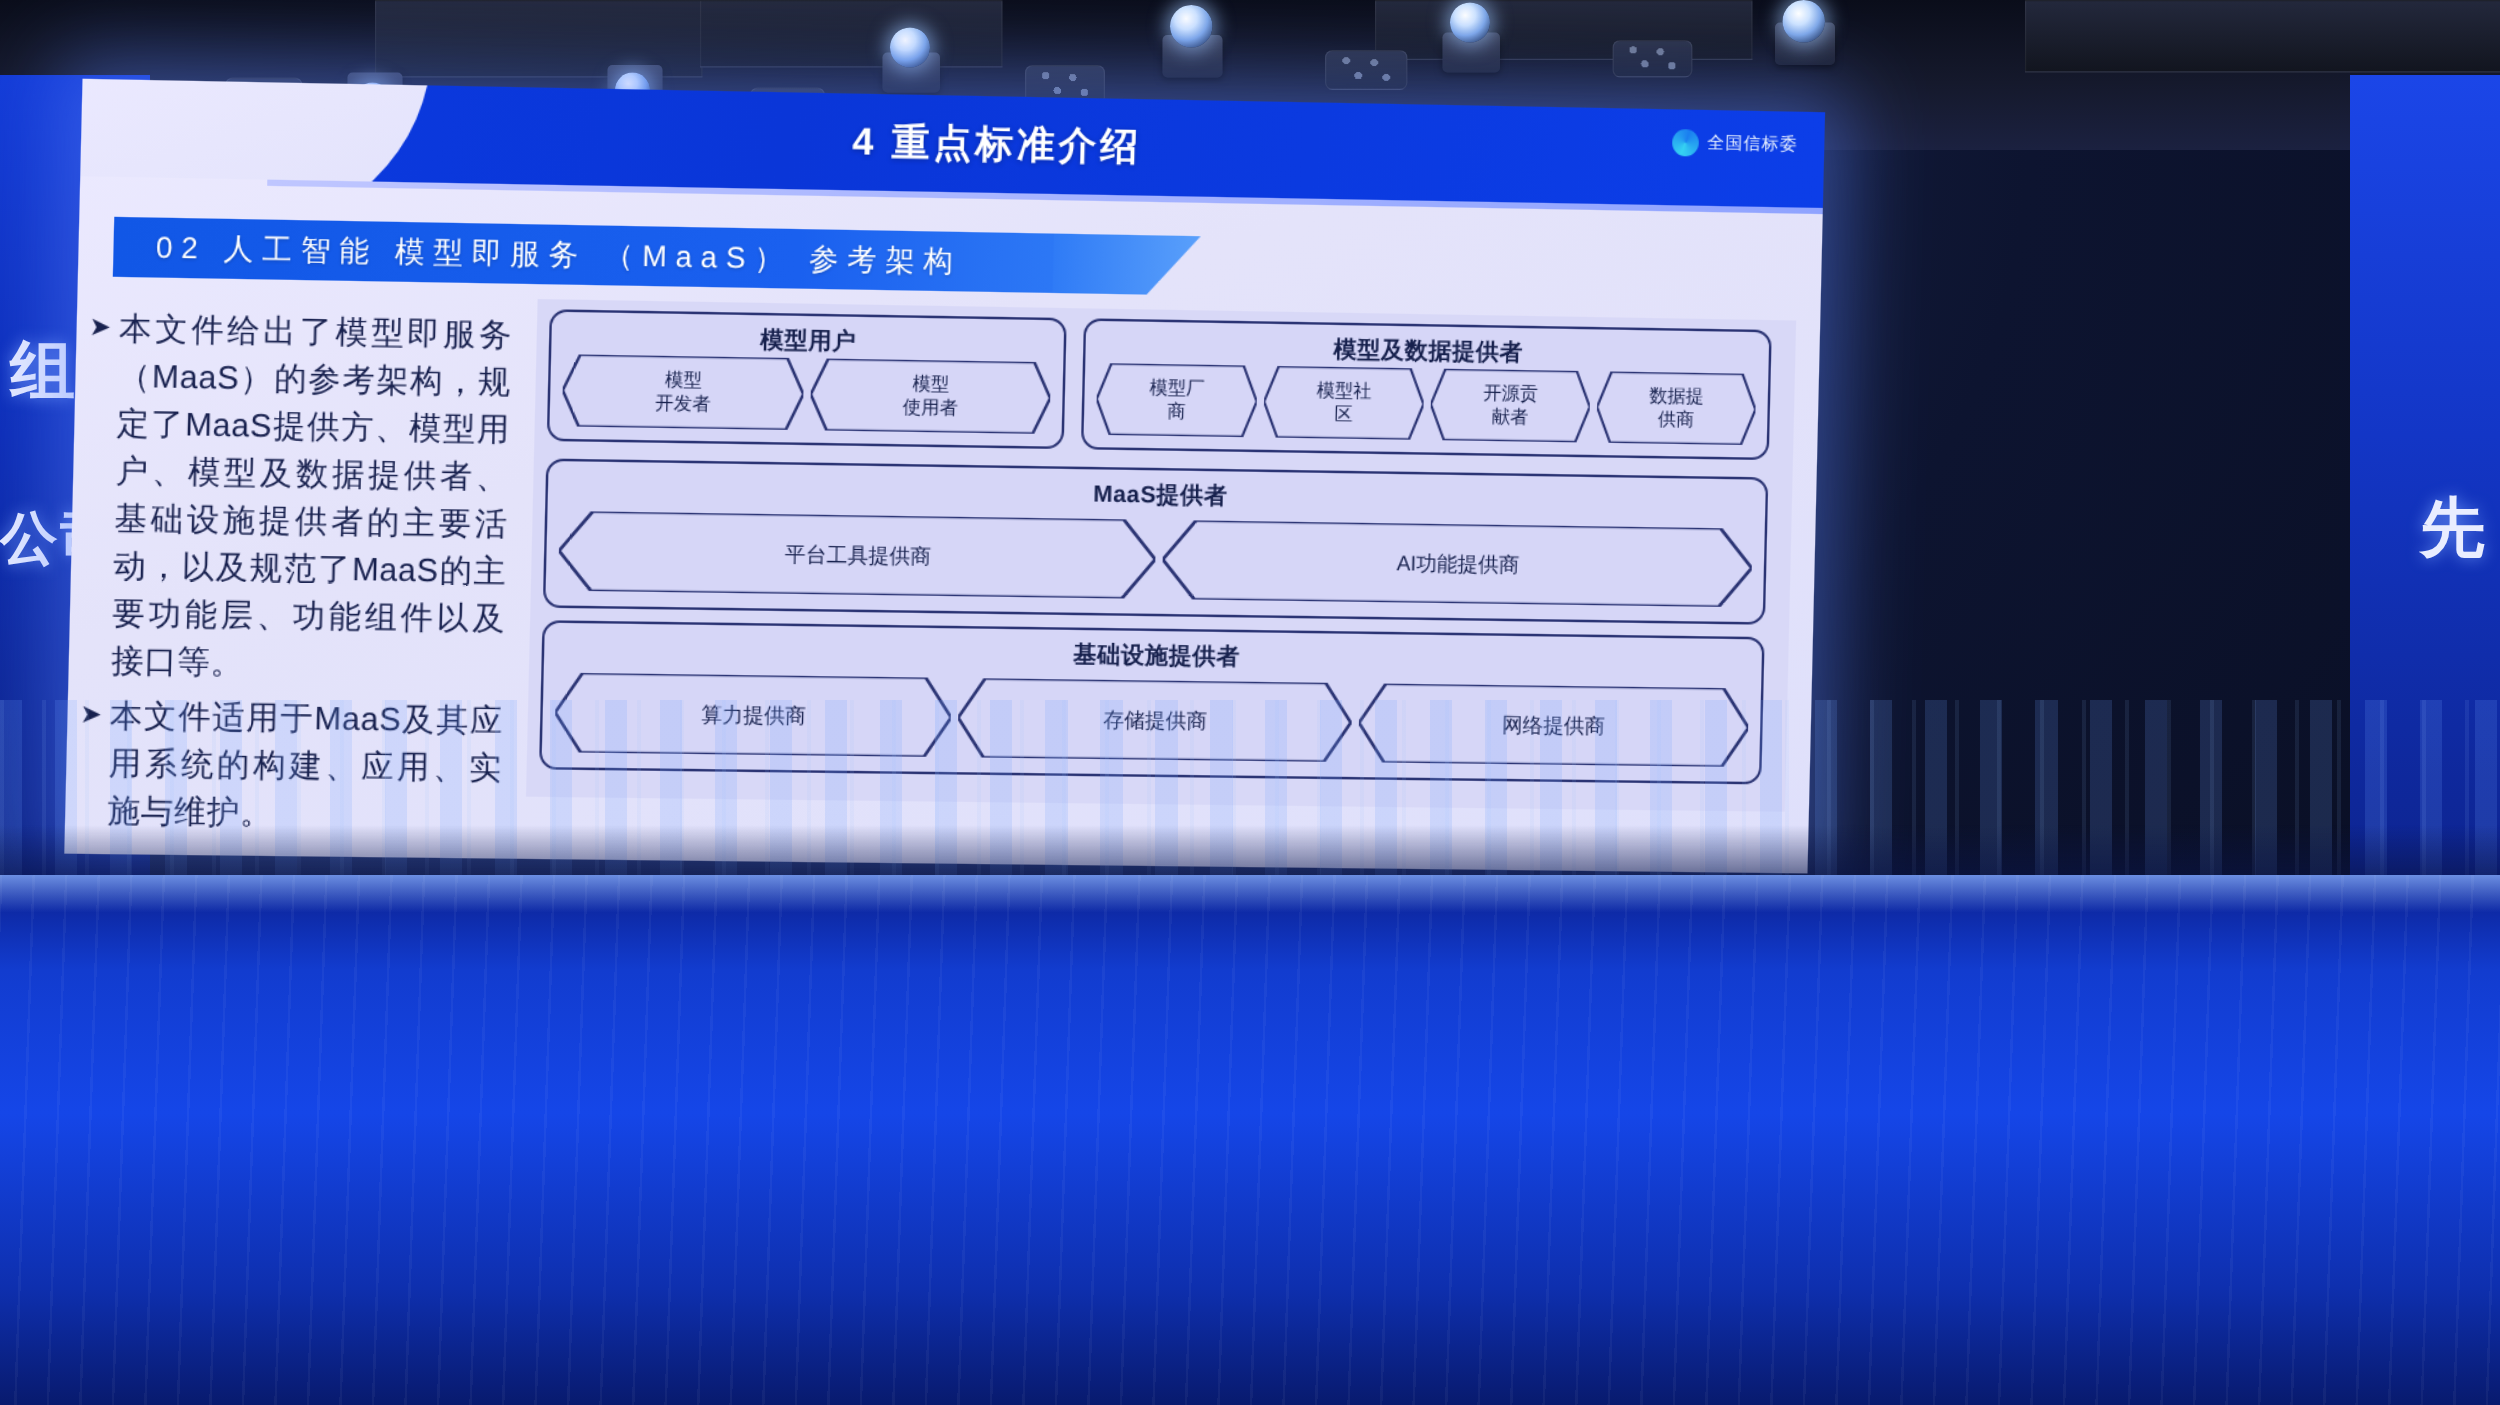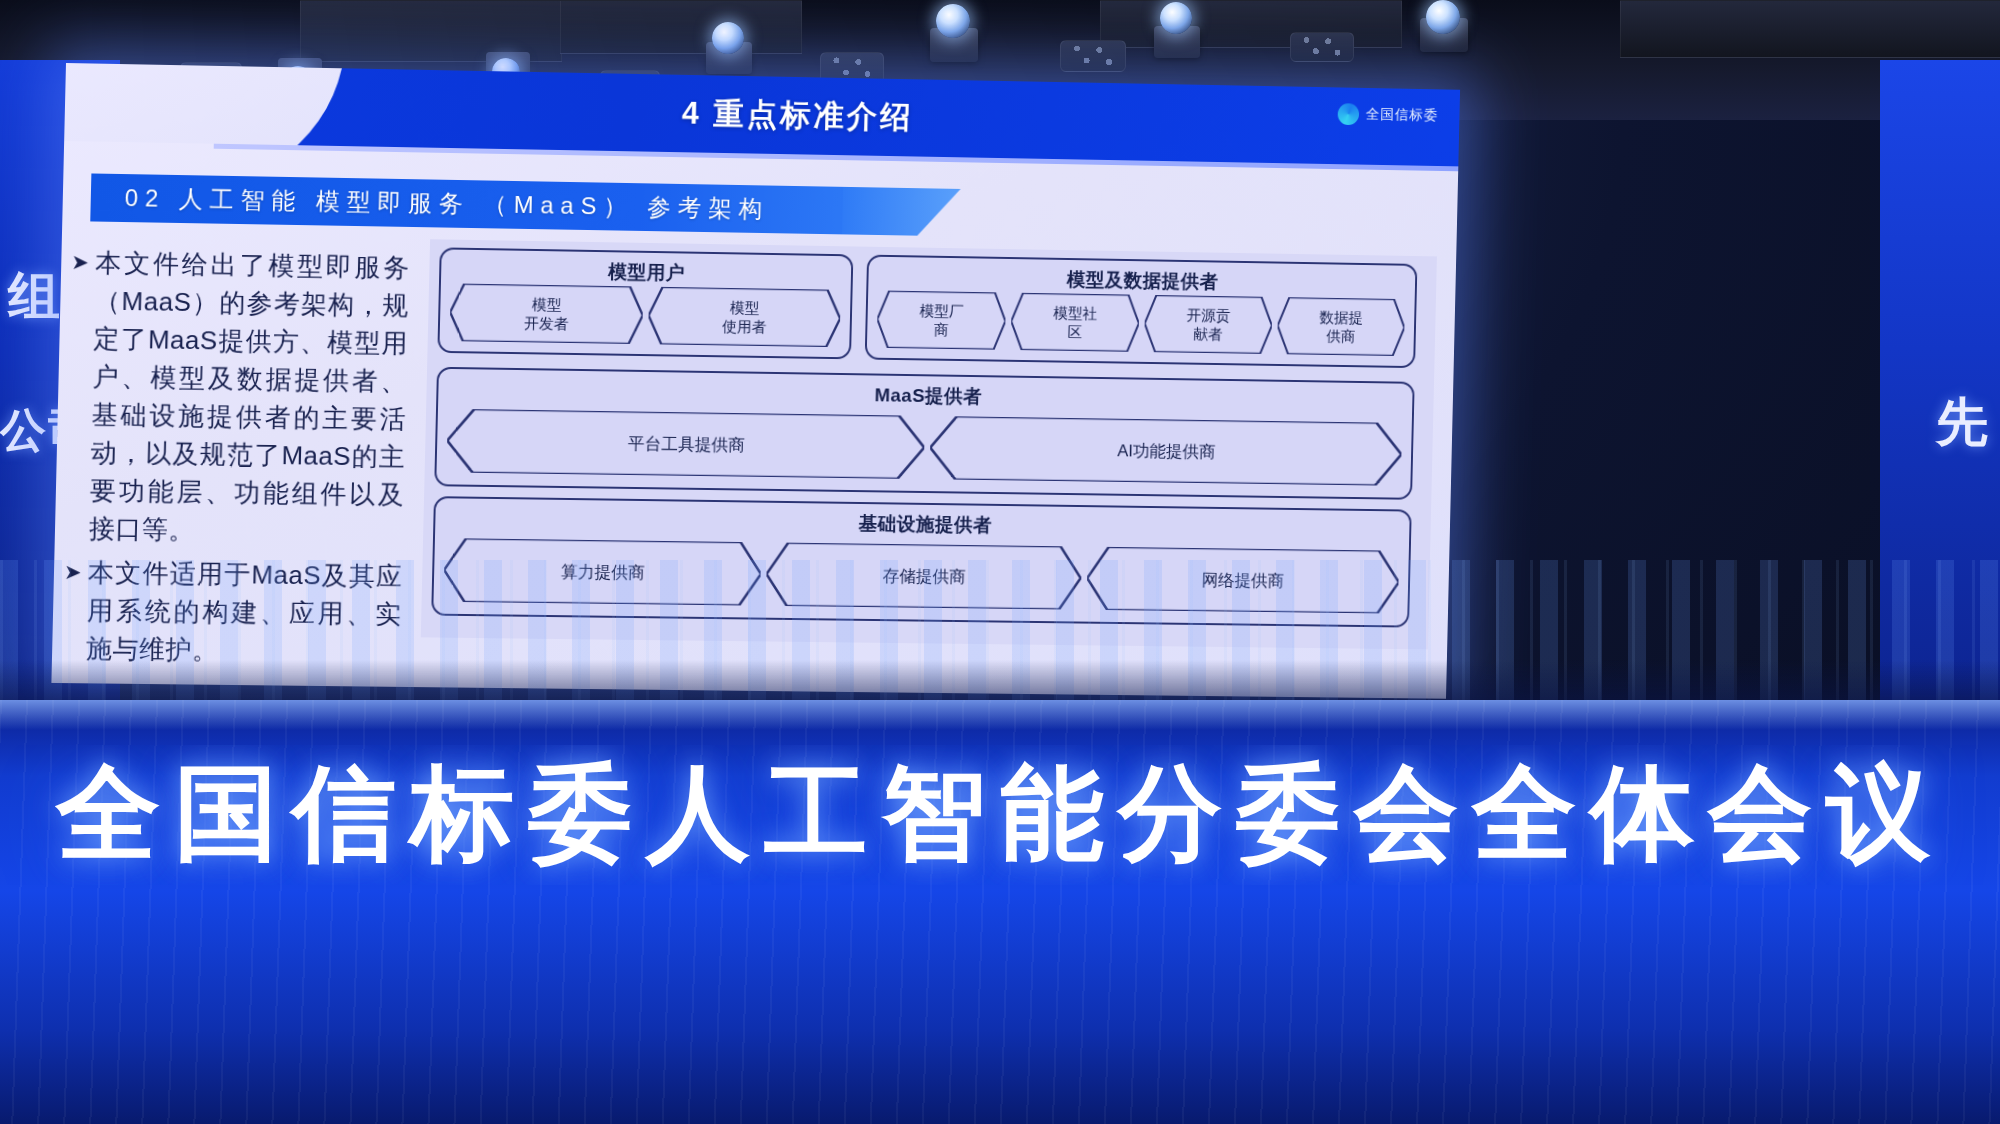--- a/index.html
+++ b/index.html
@@ -290,15 +290,14 @@
     </div>
   </div>
 
   <div class="citysil"></div>
   <div class="vert"></div>
   <div class="floor"></div>
 
   <div class="lowerband"></div>
   <div class="bandglow"></div>
   <div class="streaks"></div>
-  <div class="bigtext">全国信标委人工智能分委会全体会议</div>
 
 </div>
 
 </body></html>

